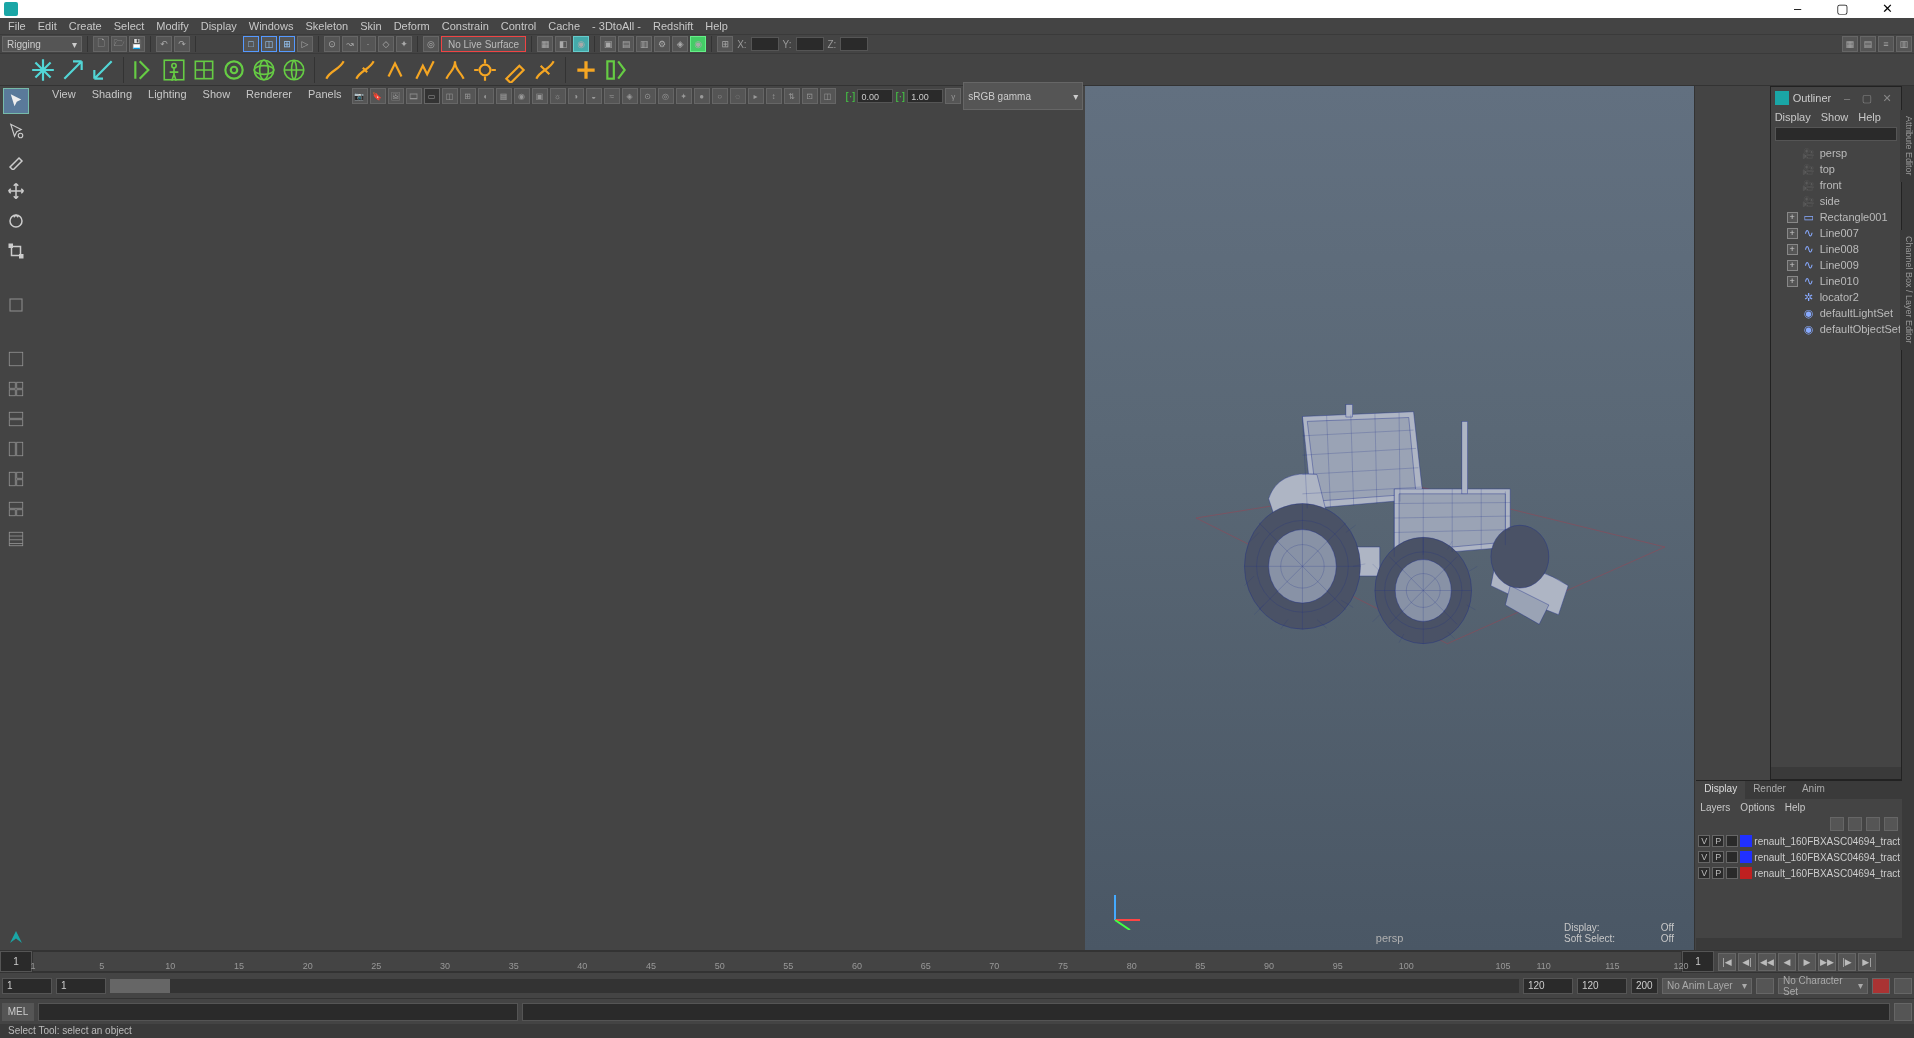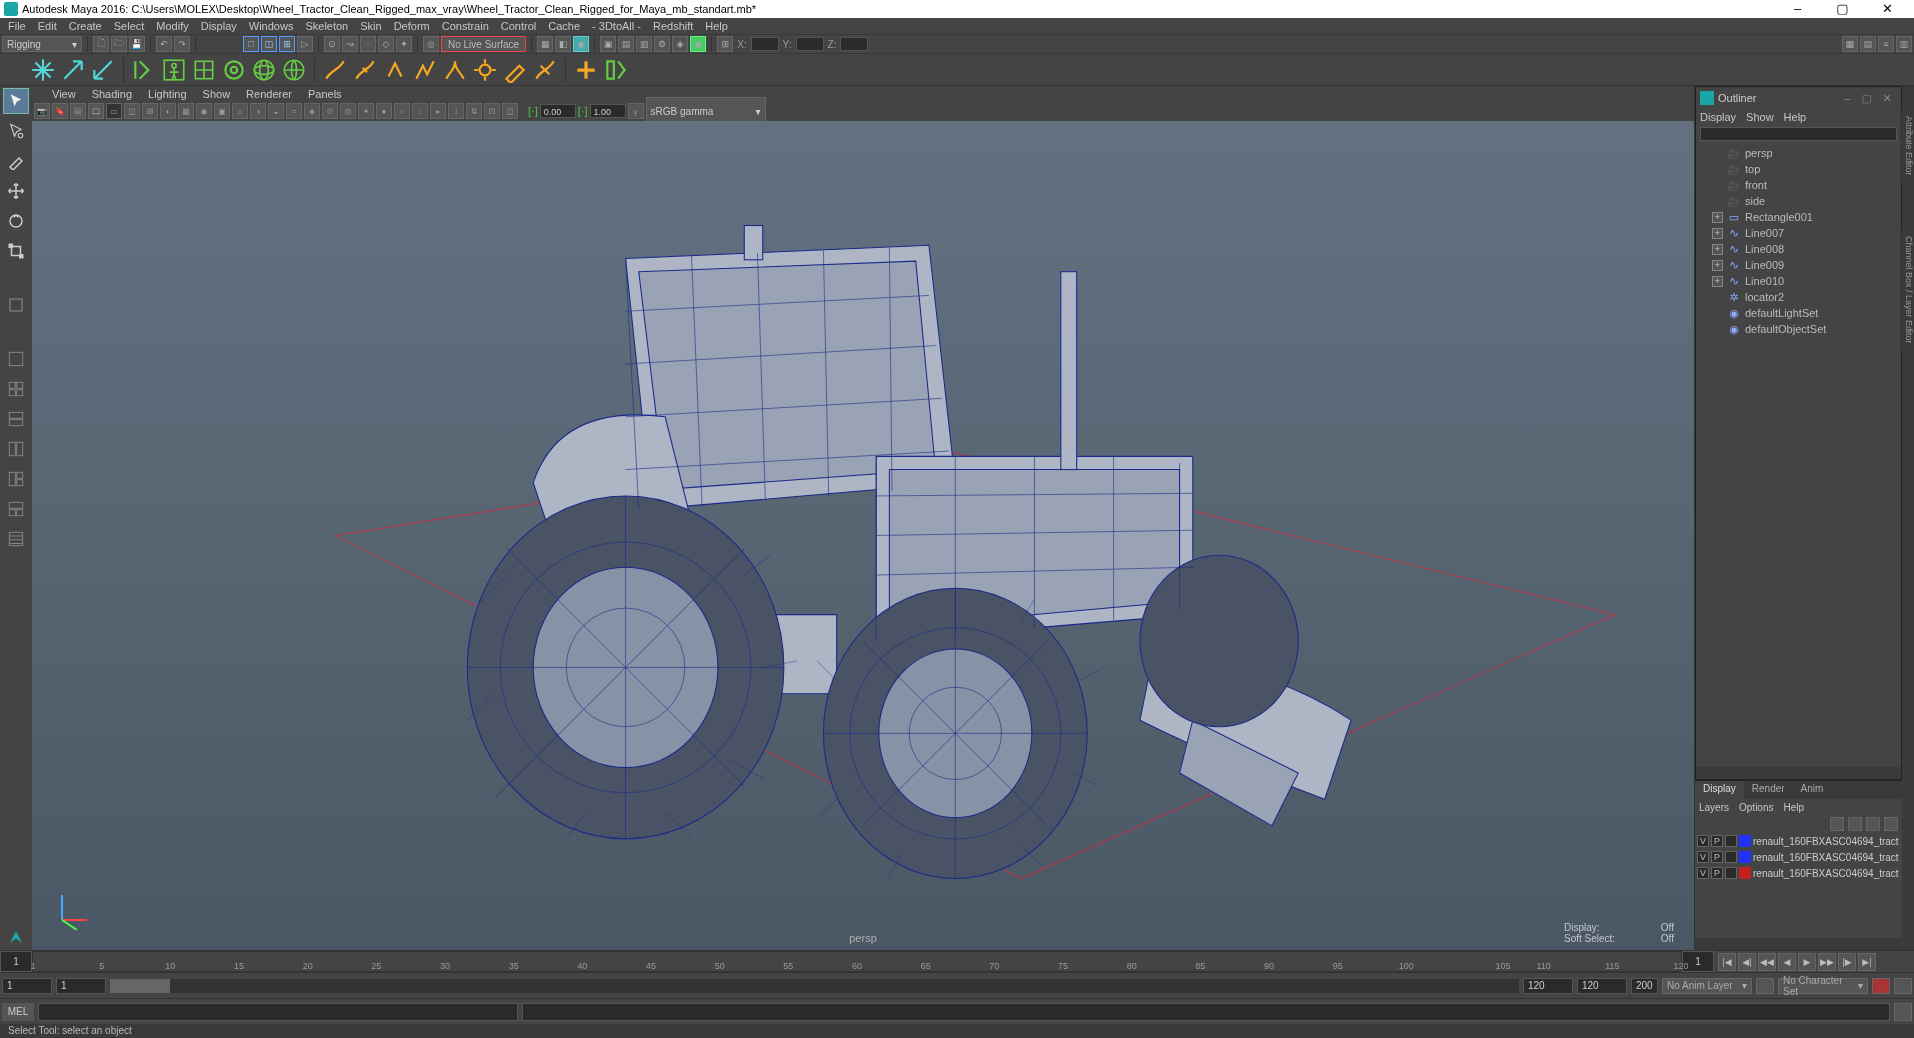--- a/index.html
+++ b/index.html
@@ -33,37 +33,37 @@
 .shelf-big .sep { width: 1px; height: 26px; background: #333; margin: 0 3px; }
 
 
 .main { display: flex; height: calc(100% - 18px - 16px - 20px - 32px - 22px - 26px - 26px - 14px); }
 .toolbox { width: 32px; background: #444; display: flex; flex-direction: column; align-items: center; padding-top: 2px; gap: 4px; }
 .toolbox .tool { width: 26px; height: 26px; display: flex; align-items: center; justify-content: center; cursor: pointer; border: 1px solid transparent; }
 .toolbox .tool.active { background: #5a7a9a; border-color: #7ba; }
 .toolbox .tool svg { width: 18px; height: 18px; }
 .toolbox .divider { height: 20px; }
 
-.viewport-container { flex: 1; display: flex; flex-direction: column; background: #444; }
+.viewport-container { flex: 1; display: flex; flex-direction: row; background: #444; }
 .panel-menu { height: 15px; background: #444; display: flex; align-items: center; gap: 0; padding-left: 12px; color: #c8c8c8; font-size: 11px; }
 .panel-menu .pm { padding: 0 8px; cursor: pointer; }
 .panel-toolbar { height: 20px; background: #444; display: flex; align-items: center; gap: 2px; padding: 0 2px; }
 .panel-toolbar .pico { width: 16px; height: 16px; background: #555; border: 1px solid #666; display: inline-flex; align-items: center; justify-content: center; font-size: 8px; color: #999; cursor: pointer; }
 .panel-toolbar .pico.dark { background: #333; }
 .panel-toolbar .numbox { width: 36px; height: 14px; background: #2a2a2a; border: 1px solid #555; color: #ccc; font-size: 9px; padding-left: 3px; line-height: 14px; }
 .panel-toolbar .gammadd { width: 120px; height: 28px; background: #555; border: 1px solid #666; color: #ccc; font-size: 10px; padding: 0 4px; display: flex; align-items: center; justify-content: space-between; }
 
 .viewport { flex: 1; background: linear-gradient(#627080 0%, #5a6876 40%, #4a5765 100%); position: relative; overflow: hidden; }
 .viewport svg.scene { position: absolute; inset: 0; width: 100%; height: 100%; }
 .viewport .axis { position: absolute; left: 20px; bottom: 20px; width: 40px; height: 40px; }
 .viewport .persp-lbl { position: absolute; bottom: 6px; left: 50%; transform: translateX(-50%); color: #b0b0b0; font-size: 11px; }
 .vp-status { position: absolute; right: 20px; bottom: 6px; color: #c8c8c8; font-size: 10px; text-align: right; }
 .vp-status div { display: flex; justify-content: space-between; width: 110px; }
 
-.right-panels { width: 208px; background: #444; display: flex; flex-direction: column; border-left: 1px solid #333; }
+.right-panels { width: 208px; background: #444; display: flex; flex-direction: column; border-left: 1px solid #333; align-items: flex-end; }
 .side-tab { position: absolute; right: 0; top: 120px; width: 14px; background: #3a3a3a; color: #999; writing-mode: vertical-rl; font-size: 9px; padding: 6px 0; cursor: pointer; }
 
 .outliner { flex: 1; display: flex; flex-direction: column; border: 1px solid #222; }
 .outliner-title { height: 22px; background: #444; display: flex; align-items: center; padding: 0 4px; font-size: 11px; color: #ccc; }
 .outliner-title .ico { width: 14px; height: 14px; background: #1aa6a6; margin-right: 4px; }
 .outliner-title .spacer { flex: 1; }
 .outliner-title .wbtn { width: 20px; text-align: center; cursor: pointer; font-size: 11px; color: #888; }
 .outliner-menu { height: 16px; display: flex; align-items: center; padding: 0 4px; gap: 10px; font-size: 11px; color: #c8c8c8; }
 .outliner-search { height: 18px; padding: 2px 4px; }
 .outliner-search .srch { width: 100%; height: 14px; background: #2a2a2a; border: 1px solid #555; }
@@ -114,21 +114,20 @@
 
 .statusbar { height: 14px; background: #3a3a3a; color: #bbb; font-size: 10px; padding: 0 8px; line-height: 14px; }
 
 .scrollbar-v { width: 12px; background: #3a3a3a; }
 </style>
 </head>
 <body>
 
 <div class="titlebar">
   <div class="app-icon"></div>
-  <span>Autodesk Maya 2016: C:\Users\MOLEX\Desktop\Wheel_Tractor_Clean_Rigged_max_vray\Wheel_Tractor_Clean_Rigged_for_Maya_mb_standart.mb*</span>
   <div class="spacer"></div>
   <div class="win-btn">–</div>
   <div class="win-btn">▢</div>
   <div class="win-btn">✕</div>
 </div>
 
 <div class="menubar">
   <span class="menu-item">File</span>
   <span class="menu-item">Edit</span>
   <span class="menu-item">Create</span>

